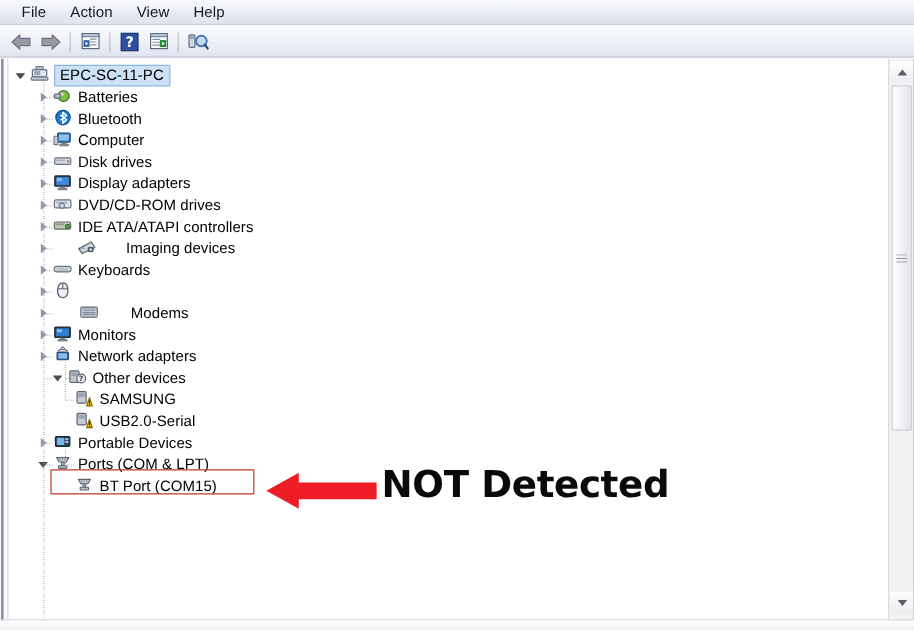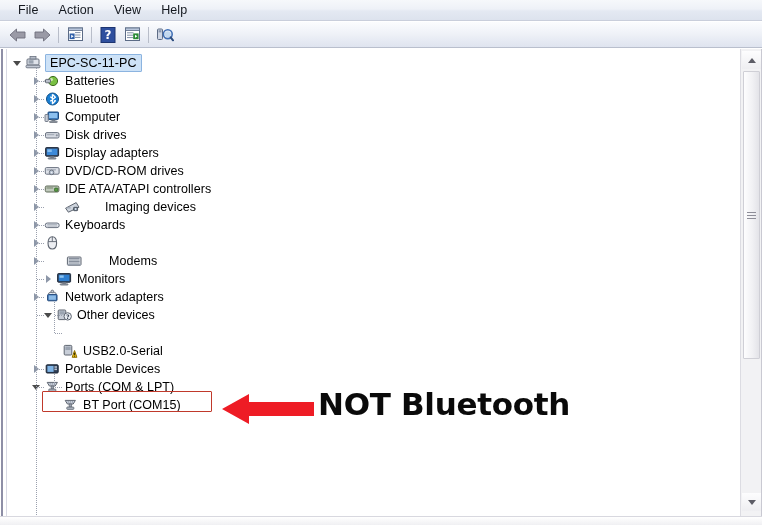--- a/index.html
+++ b/index.html
@@ -37,21 +37,21 @@
   .content{
     position:absolute;left:0;top:49px;width:762px;height:476px;background:#ffffff;
     box-sizing:border-box;
   }
   .leftrule{position:absolute;left:0;top:0;width:3px;height:476px;
     background:linear-gradient(to right,#ffffff 0,#ffffff 1px,#8e8fa6 1px,#8e8fa6 3px);}
   .leftrule2{position:absolute;left:6px;top:0;width:1px;height:476px;background:#d9dae4;}
 
   .tree{position:absolute;left:0;top:0;width:735px;height:476px;overflow:hidden;}
 
-  .row{position:absolute;height:18px;display:flex;align-items:center;white-space:nowrap;}
+  .row{position:absolute;height:18px;display:flex;align-items:flex-start;white-space:nowrap;}
   .label{font-size:12.5px;color:#000000;line-height:18px;letter-spacing:.05px;}
   .label.sel{
     background:#cde2f7;border:1px solid #8cb4e0;padding:0 4px;margin-left:-1px;
     border-radius:1px;line-height:16px;height:16px;display:inline-block;
   }
 
   .tw{width:12px;height:18px;display:flex;align-items:center;justify-content:center;}
   .tri-outline{
     width:0;height:0;border-top:4px solid transparent;border-bottom:4px solid transparent;
     border-left:5px solid #8d97a8;
@@ -311,21 +311,21 @@
      <g stroke="#7d8693" stroke-width="0.9">
        <line x1="2.8" y1="5.5" x2="13.6" y2="5.5"></line>
                 <line x1="2.8" y1="7" x2="13.6" y2="7"></line>
        <line x1="2.8" y1="8.5" x2="13.6" y2="8.5"></line>
                 <line x1="2.8" y1="10" x2="13.6" y2="10"></line>
               </g>
      <rect x="1.4" y="11" width="13.6" height="1.2" fill="#9aa3b0"></rect>
             </svg></span>
      <span class="label">Modems</span>
         </div>
-        <div class="row" style="left: 0px; top: 221px; padding-left: 12px;">
+        <div class="row" style="left: 0px; top: 221px;">
           <div class="tw" style="margin-left:30px">
             <div class="tri-outline"></div>
           </div>
      <span class="ico" style="margin-left:2px"><svg width="17" height="16" viewBox="0 0 17 16">
               <rect x="1.6" y="2.6" width="13" height="8.6" rx="0.8" fill="#33465f" stroke="#1f2b3c" stroke-width="1"></rect>
      <rect x="2.8" y="3.7" width="10.6" height="6.4" fill="#2f7fd0"></rect>
      <rect x="3.5" y="4.4" width="4.2" height="2.4" fill="#8cc3f1"></rect>
      <rect x="6.3" y="11.4" width="3.6" height="1.5" fill="#78828f"></rect>
      <rect x="4.2" y="12.8" width="7.8" height="1.3" rx="0.6" fill="#9aa3b0" stroke="#5e6570" stroke-width="0.7"></rect>
             </svg></span>
@@ -347,20 +347,31 @@
           <div class="tw" style="margin-left:30px">
             <div class="tri-open"></div>
           </div>
      <span class="ico" style="margin-left:2px"><svg width="17" height="16" viewBox="0 0 17 16">
               <rect x="2.2" y="3" width="7.6" height="9.6" rx="1" fill="#c8ced8" stroke="#5e6570" stroke-width="1"></rect>
      <rect x="3.4" y="4.2" width="5.2" height="3.4" fill="#9aa3b0"></rect>
      <circle cx="11.7" cy="9.4" r="3.7" fill="#e9edf3" stroke="#5e6570" stroke-width="1"></circle>
      <text x="11.7" y="11.7" font-size="6.1" font-weight="bold" fill="#3b4454" text-anchor="middle" font-family="DejaVu Sans, sans-serif">?</text>
             </svg></span>
      <span class="label">Other devices</span>
+        </div>
+        <div class="row" style="left: 0px; top: 275px;">
+          <div class="tw" style="margin-left:48px"></div>
+     <span class="ico" style="margin-left:2px"><svg width="17" height="16" viewBox="0 0 17 16">
+              <rect x="2.2" y="2.4" width="7.6" height="9.6" rx="1" fill="#c8ced8" stroke="#5e6570" stroke-width="1"></rect>
+     <rect x="3.4" y="3.6" width="5.2" height="3.4" fill="#9aa3b0"></rect>
+     <path d="M10.2 14.3 L14.9 14.3 L12.55 7.5 Z" fill="#f6c616" stroke="#8a6d00" stroke-width="1" stroke-linejoin="round"></path>
+     <rect x="12.05" y="9.7" width="1" height="2.5" fill="#3a2f00"></rect>
+     <rect x="12.05" y="12.7" width="1" height="1" fill="#3a2f00"></rect>
+            </svg></span>
+     <span class="label">SAMSUNG</span>
         </div>
         <div class="row" style="left: 0px; top: 293px;">
           <div class="tw" style="margin-left:48px"></div>
      <span class="ico" style="margin-left:2px"><svg width="17" height="16" viewBox="0 0 17 16">
               <rect x="2.2" y="2.4" width="7.6" height="9.6" rx="1" fill="#c8ced8" stroke="#5e6570" stroke-width="1"></rect>
      <rect x="3.4" y="3.6" width="5.2" height="3.4" fill="#9aa3b0"></rect>
      <path d="M10.2 14.3 L14.9 14.3 L12.55 7.5 Z" fill="#f6c616" stroke="#8a6d00" stroke-width="1" stroke-linejoin="round"></path>
      <rect x="12.05" y="9.7" width="1" height="2.5" fill="#3a2f00"></rect>
      <rect x="12.05" y="12.7" width="1" height="1" fill="#3a2f00"></rect>
             </svg></span>
@@ -427,21 +438,21 @@
         <div class="vline" style="left: 54px; top: 325px; height: 14px;"></div>
         <div class="hline" style="left: 55px; top: 338px; width: 7px;"></div>
       </div>
 
     <div class="redbox" id="redbox" style="left: 42px; top: 342px; width: 168px; height: 19px; border-color: rgb(192, 57, 43);"></div>
 
     <svg class="arrow" style="left:222px;top:343px;" width="92" height="34" viewBox="0 0 92 34">
       <path d="M0 17 L27 2 L27 10 L92 10 L92 24 L27 24 L27 32 Z" fill="#ee1c25"></path>
     </svg>
 
-    <div class="caption" style="left:318px;top:337px;">NOT Bluetooth</div>
+    <div class="caption" style="left:318px;top:337px;">NOT Detected</div>
   </div>
 
   <div class="vscroll">
     <div class="sb-btn sb-up">
       <div class="sb-arrow-up"></div>
     </div>
     <div class="sb-thumb">
       <div class="grip"></div>
     </div>
     <div class="sb-btn sb-down">

